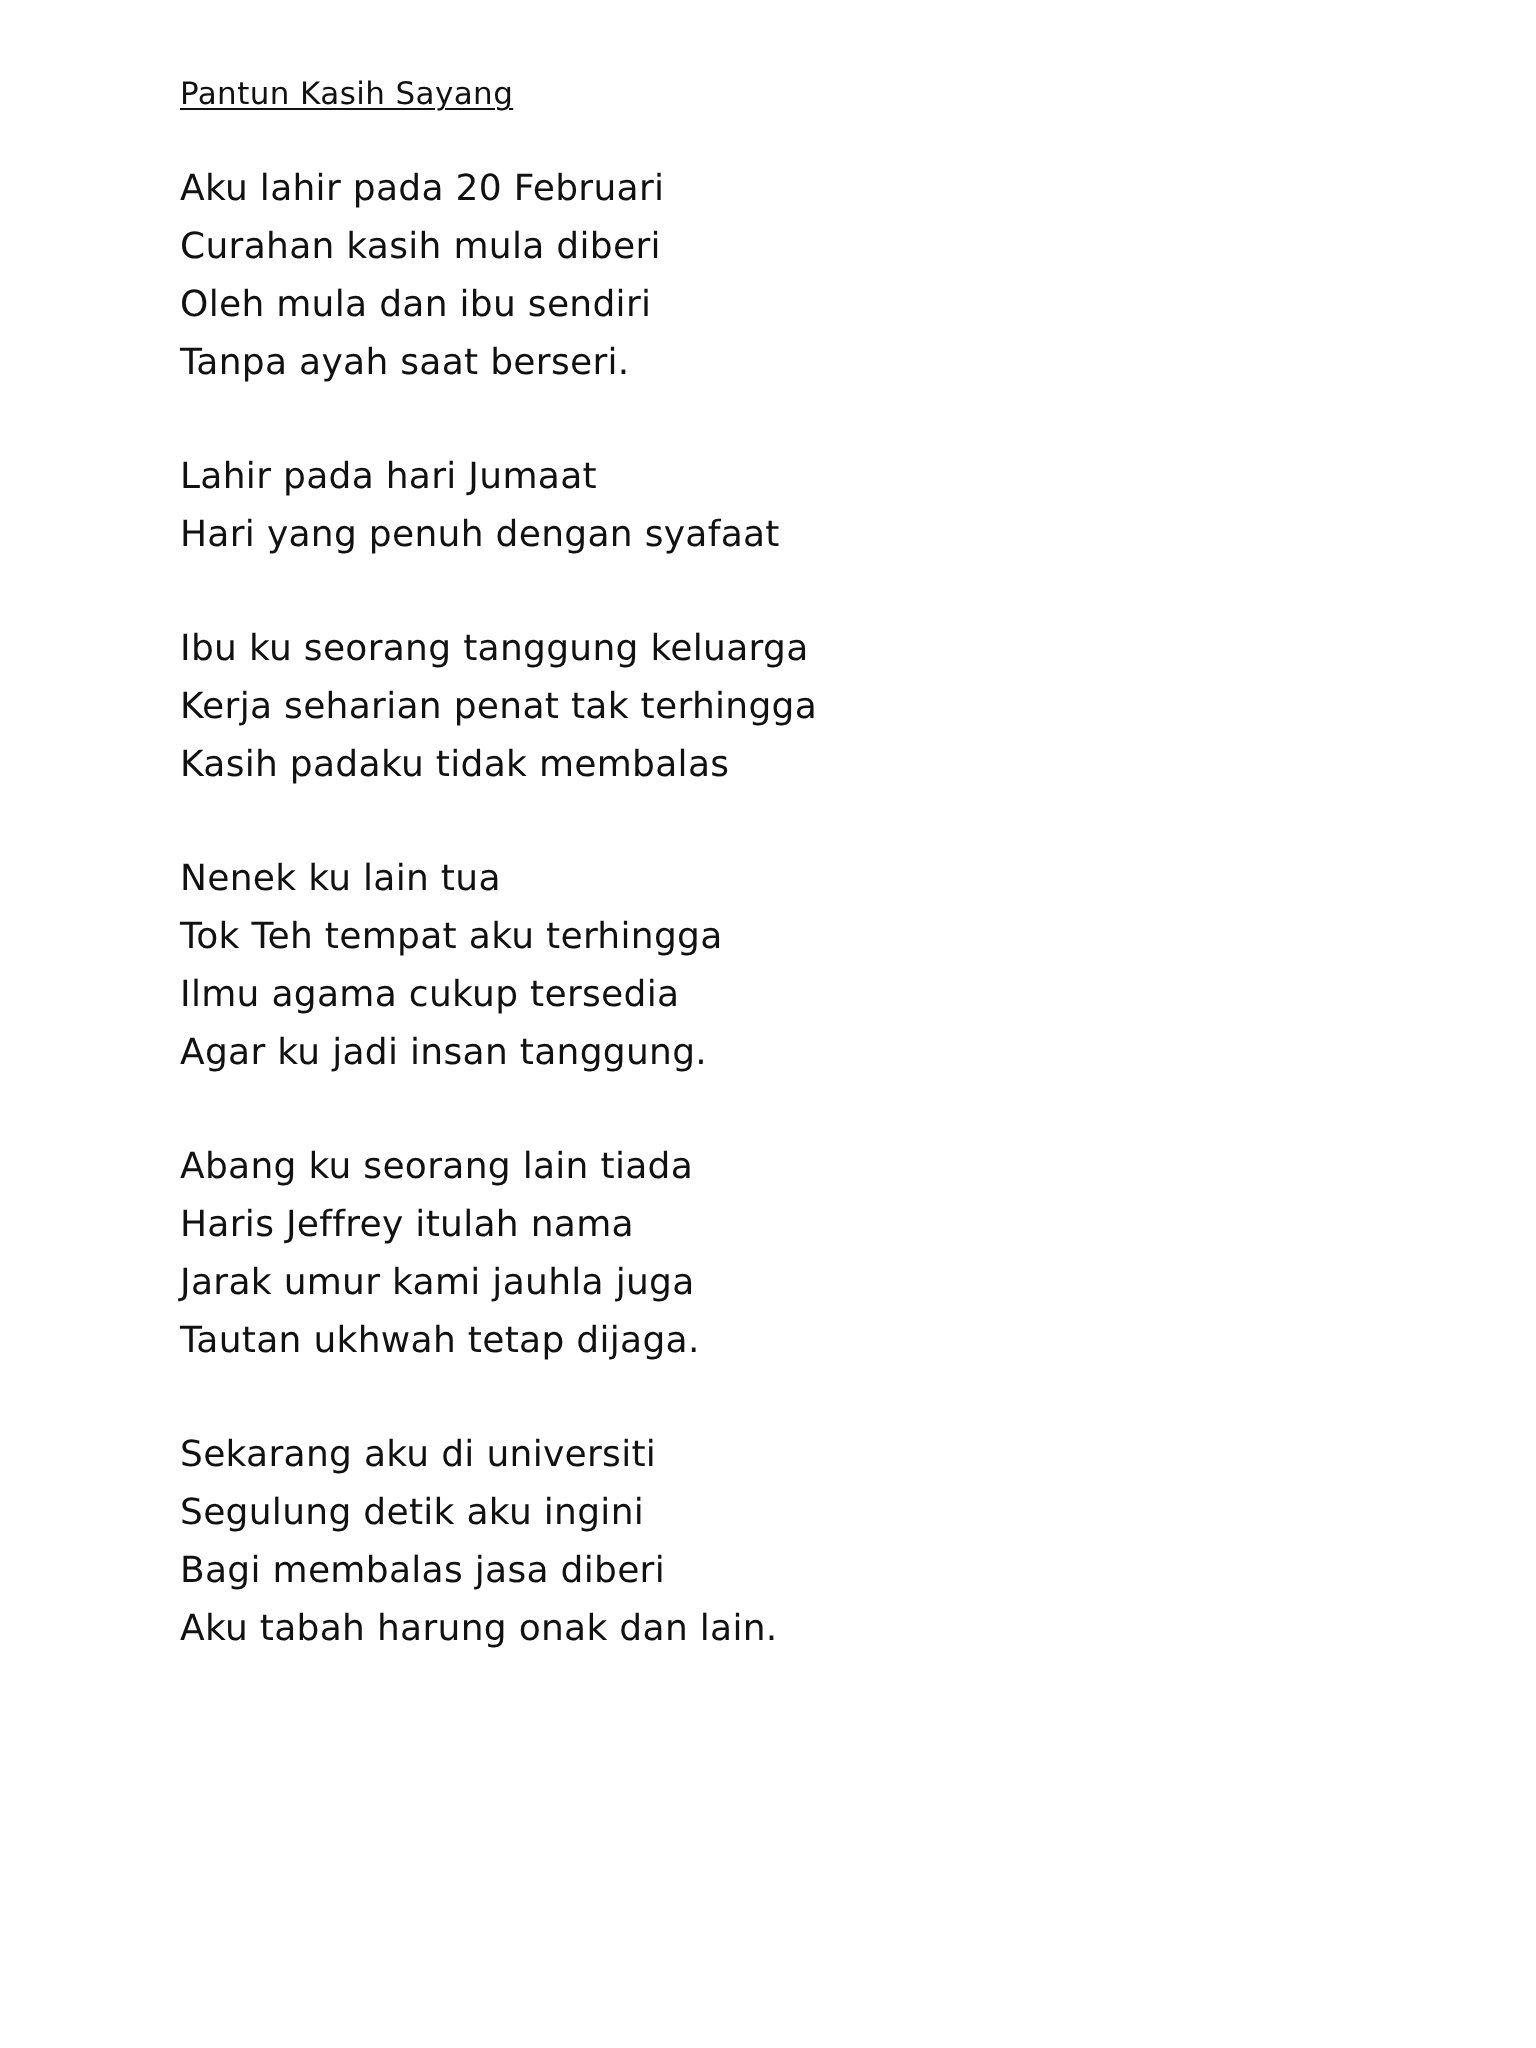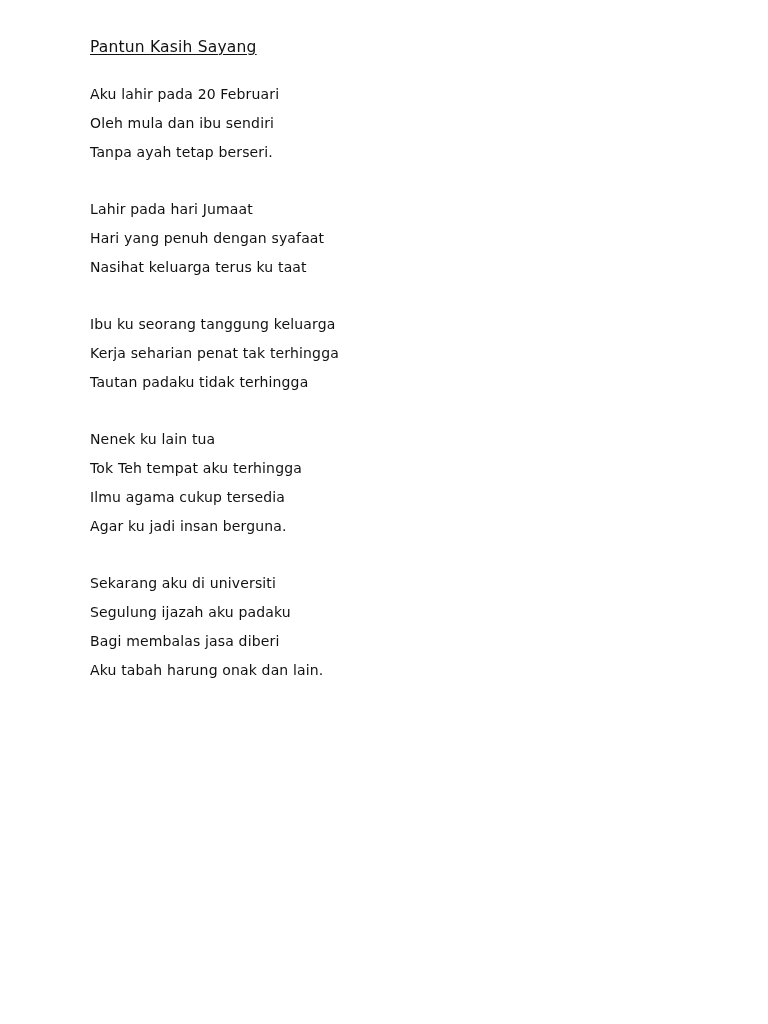--- a/index.html
+++ b/index.html
@@ -39,53 +39,59 @@
       left: 90px;
       top: 80px;
     }
     .stanza {
       margin: 0 0 28px 0;
     }
     .line {
       display: block;
       height: 29px;
       line-height: 29px;
-      font-size: 14px;
+      font-size: 18px;
       letter-spacing: 0.15px;
       white-space: nowrap;
     }
   </style>
 </head>
 <body>
 
 <div class="page">
   <div class="title">Pantun Kasih Sayang</div>
 
   <div class="poem">
     <div class="stanza">
       <span class="line">Aku lahir pada 20 Februari</span>
+      <span class="line">Curahan kasih mula diberi</span>
       <span class="line">Oleh mula dan ibu sendiri</span>
-      <span class="line">Tanpa ayah tetap berseri.</span>
+      <span class="line">Tanpa ayah saat berseri.</span>
     </div>
     <div class="stanza">
       <span class="line">Lahir pada hari Jumaat</span>
       <span class="line">Hari yang penuh dengan syafaat</span>
-      <span class="line">Nasihat keluarga terus ku taat</span>
     </div>
     <div class="stanza">
       <span class="line">Ibu ku seorang tanggung keluarga</span>
       <span class="line">Kerja seharian penat tak terhingga</span>
-      <span class="line">Tautan padaku tidak terhingga</span>
+      <span class="line">Kasih padaku tidak membalas</span>
     </div>
     <div class="stanza">
       <span class="line">Nenek ku lain tua</span>
       <span class="line">Tok Teh tempat aku terhingga</span>
       <span class="line">Ilmu agama cukup tersedia</span>
-      <span class="line">Agar ku jadi insan berguna.</span>
+      <span class="line">Agar ku jadi insan tanggung.</span>
+    </div>
+    <div class="stanza">
+      <span class="line">Abang ku seorang lain tiada</span>
+      <span class="line">Haris Jeffrey itulah nama</span>
+      <span class="line">Jarak umur kami jauhla juga</span>
+      <span class="line">Tautan ukhwah tetap dijaga.</span>
     </div>
     <div class="stanza">
       <span class="line">Sekarang aku di universiti</span>
-      <span class="line">Segulung ijazah aku padaku</span>
+      <span class="line">Segulung detik aku ingini</span>
       <span class="line">Bagi membalas jasa diberi</span>
       <span class="line">Aku tabah harung onak dan lain.</span>
     </div>
   </div>
 </div>
 
 </body></html>

